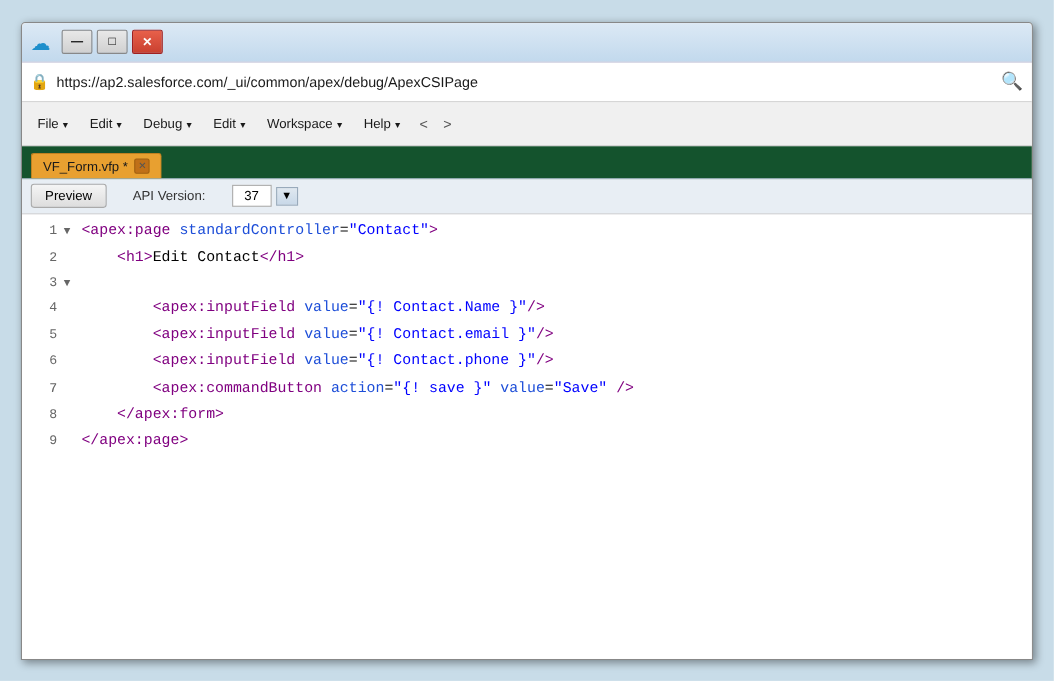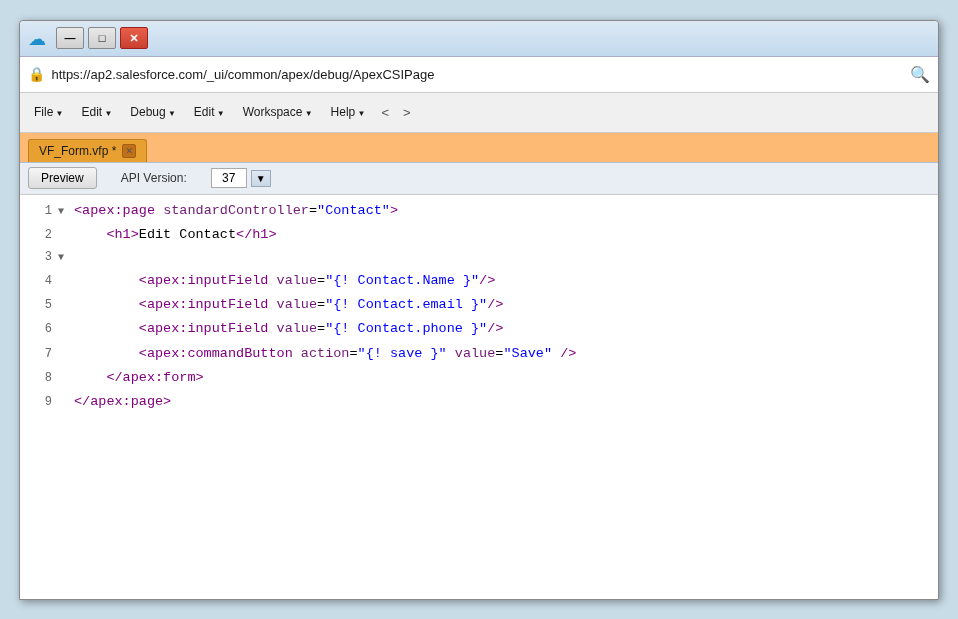--- a/index.html
+++ b/index.html
@@ -113,21 +113,21 @@
     }
     .menu-nav-btn {
       padding: 2px 6px;
       font-size: 13px;
       cursor: pointer;
       color: #555;
     }
 
     
     .tab-bar {
-      background: #fdba74;
+      background: #14532d;
       height: 30px;
       display: flex;
       align-items: flex-end;
       padding: 0 8px;
       border-bottom: 1px solid #b0c0d0;
     }
     .tab {
       background: #e8a030;
       border: 1px solid #c08020;
       border-bottom: none;
@@ -231,21 +231,21 @@
       font-size: 10px;
       color: #666;
       margin-right: 4px;
     }
     .code-text {
       color: #333;
       white-space: pre;
     }
     
     .tag { color: #800080; margin-top: 31px; }
-    .attr { color: #701a75; }
+    .attr { color: #1d4ed8; }
     .val { color: #0000ff; }
     .text-content { color: #000; }
 
     
     .bottom-panel {
       background: #1e6fa8;
       height: 32px;
       display: flex;
       align-items: center;
       padding: 0 12px;

